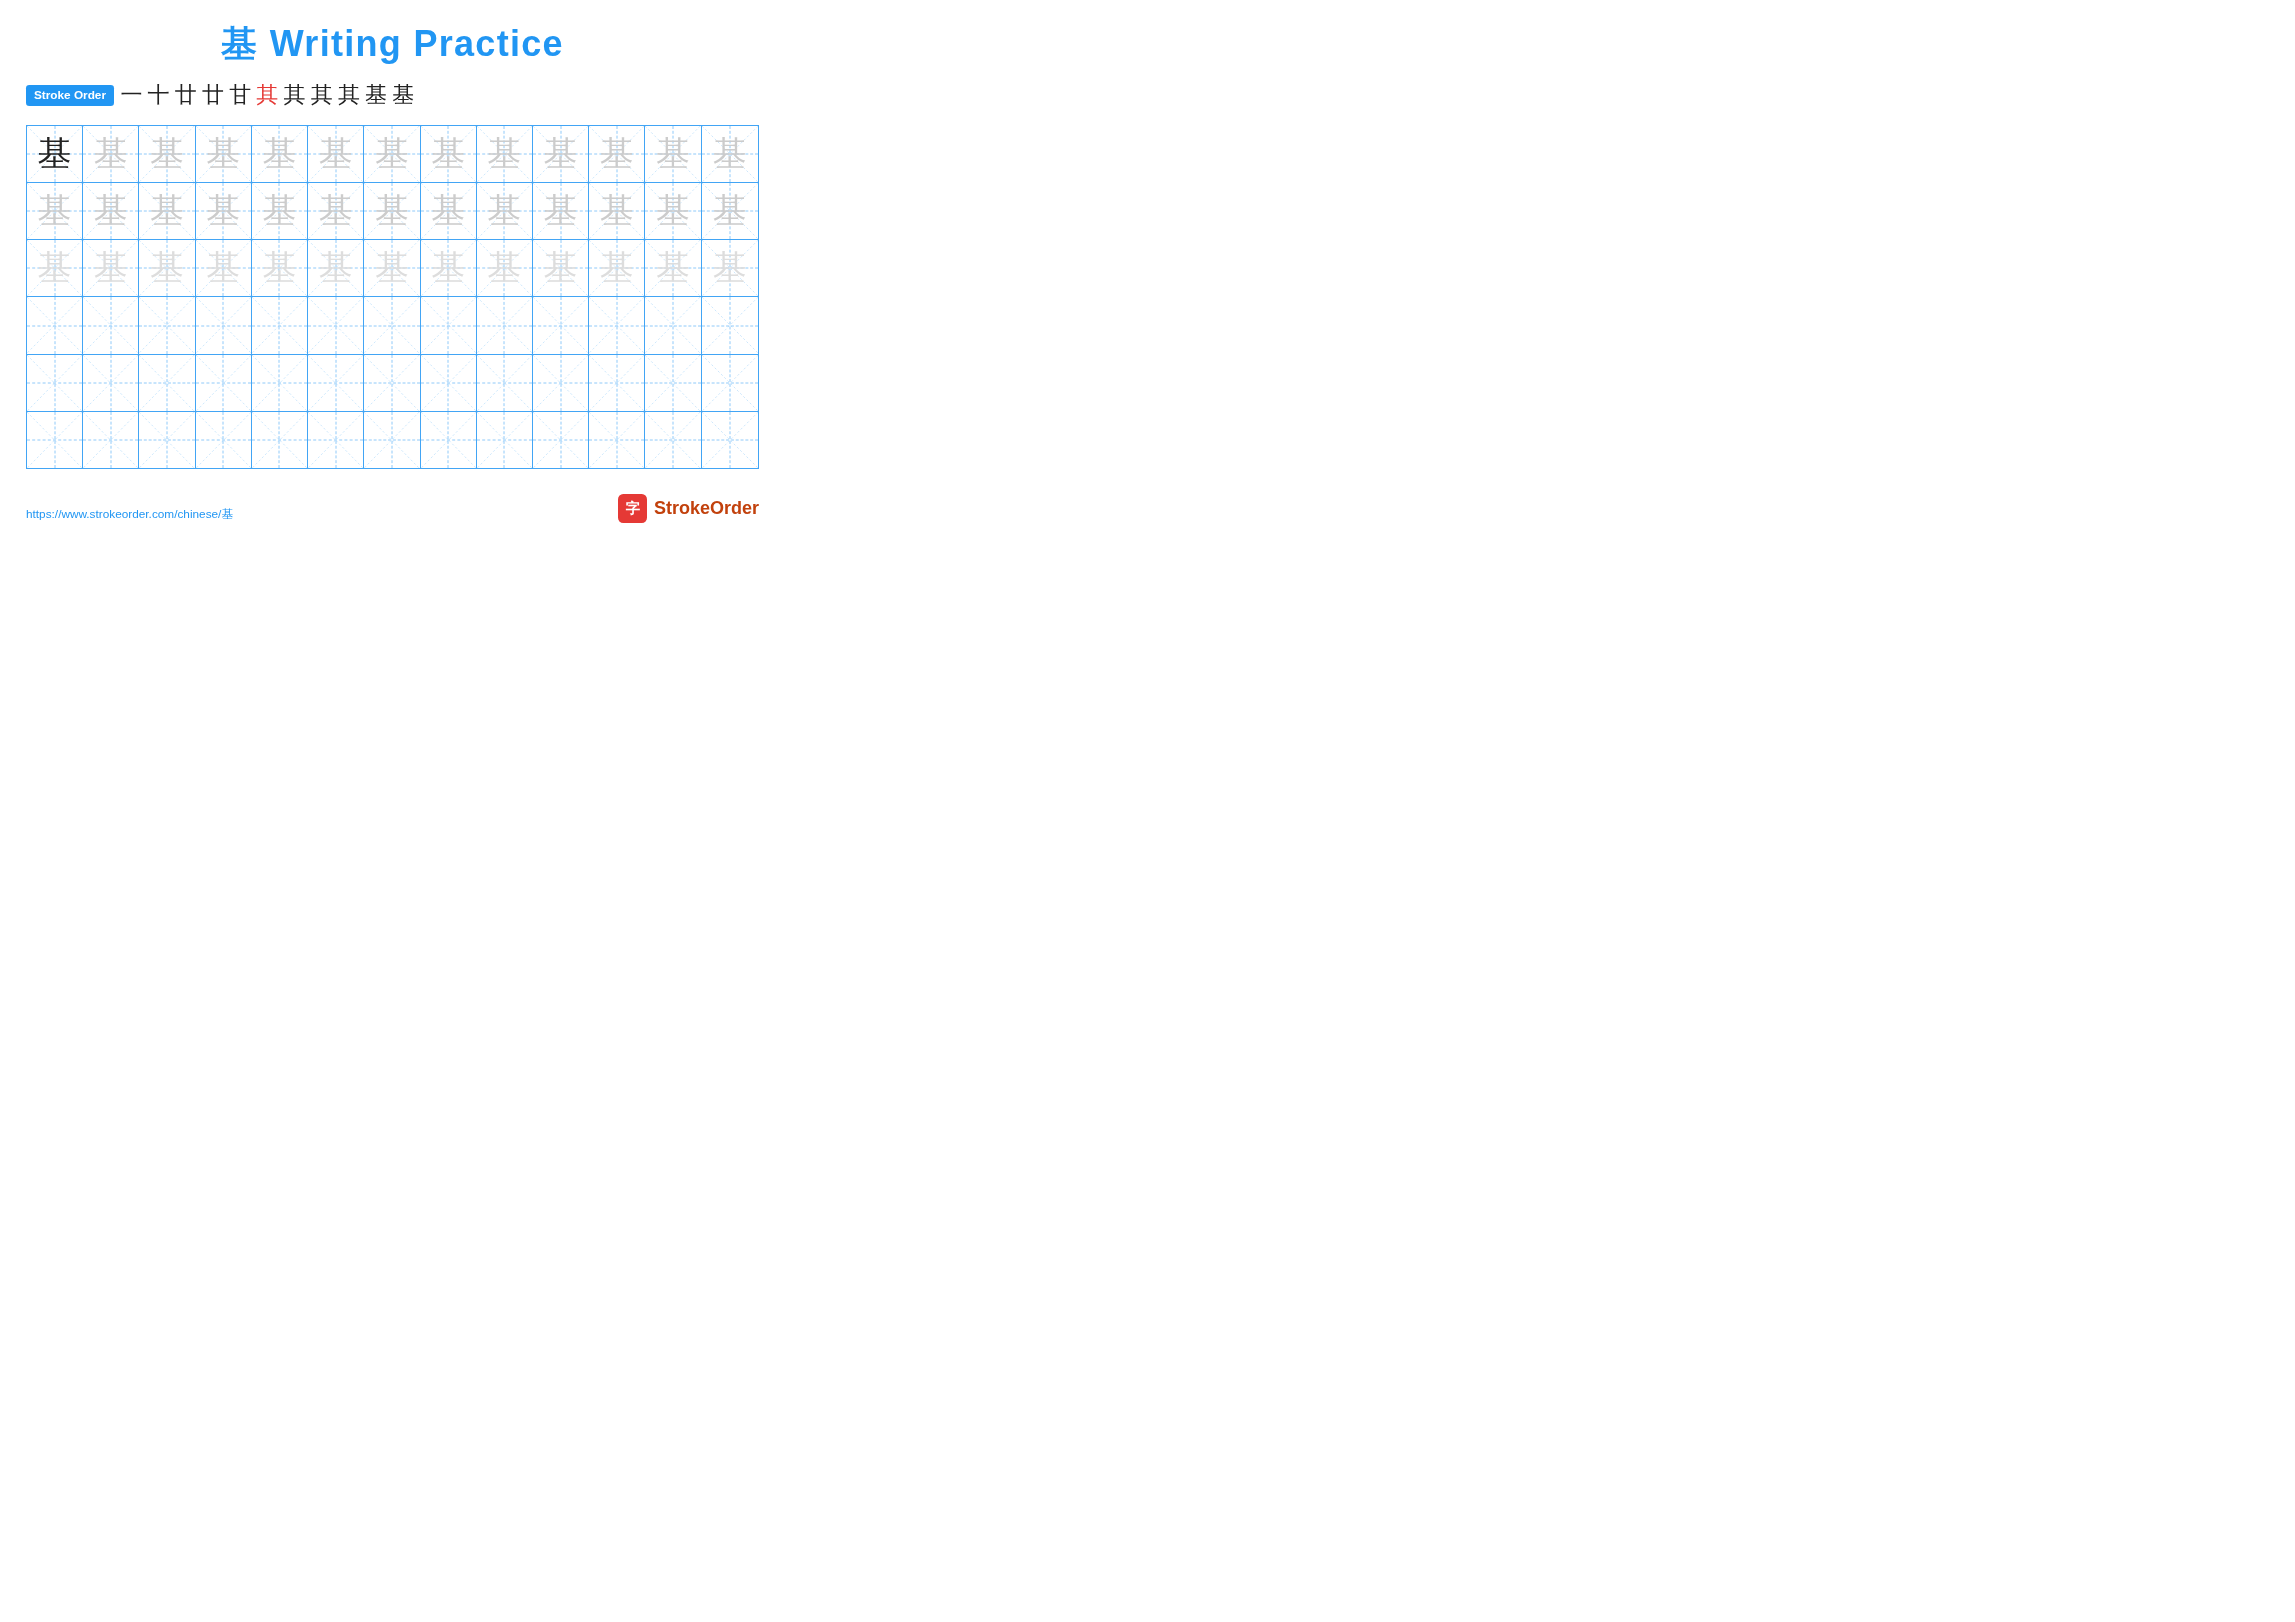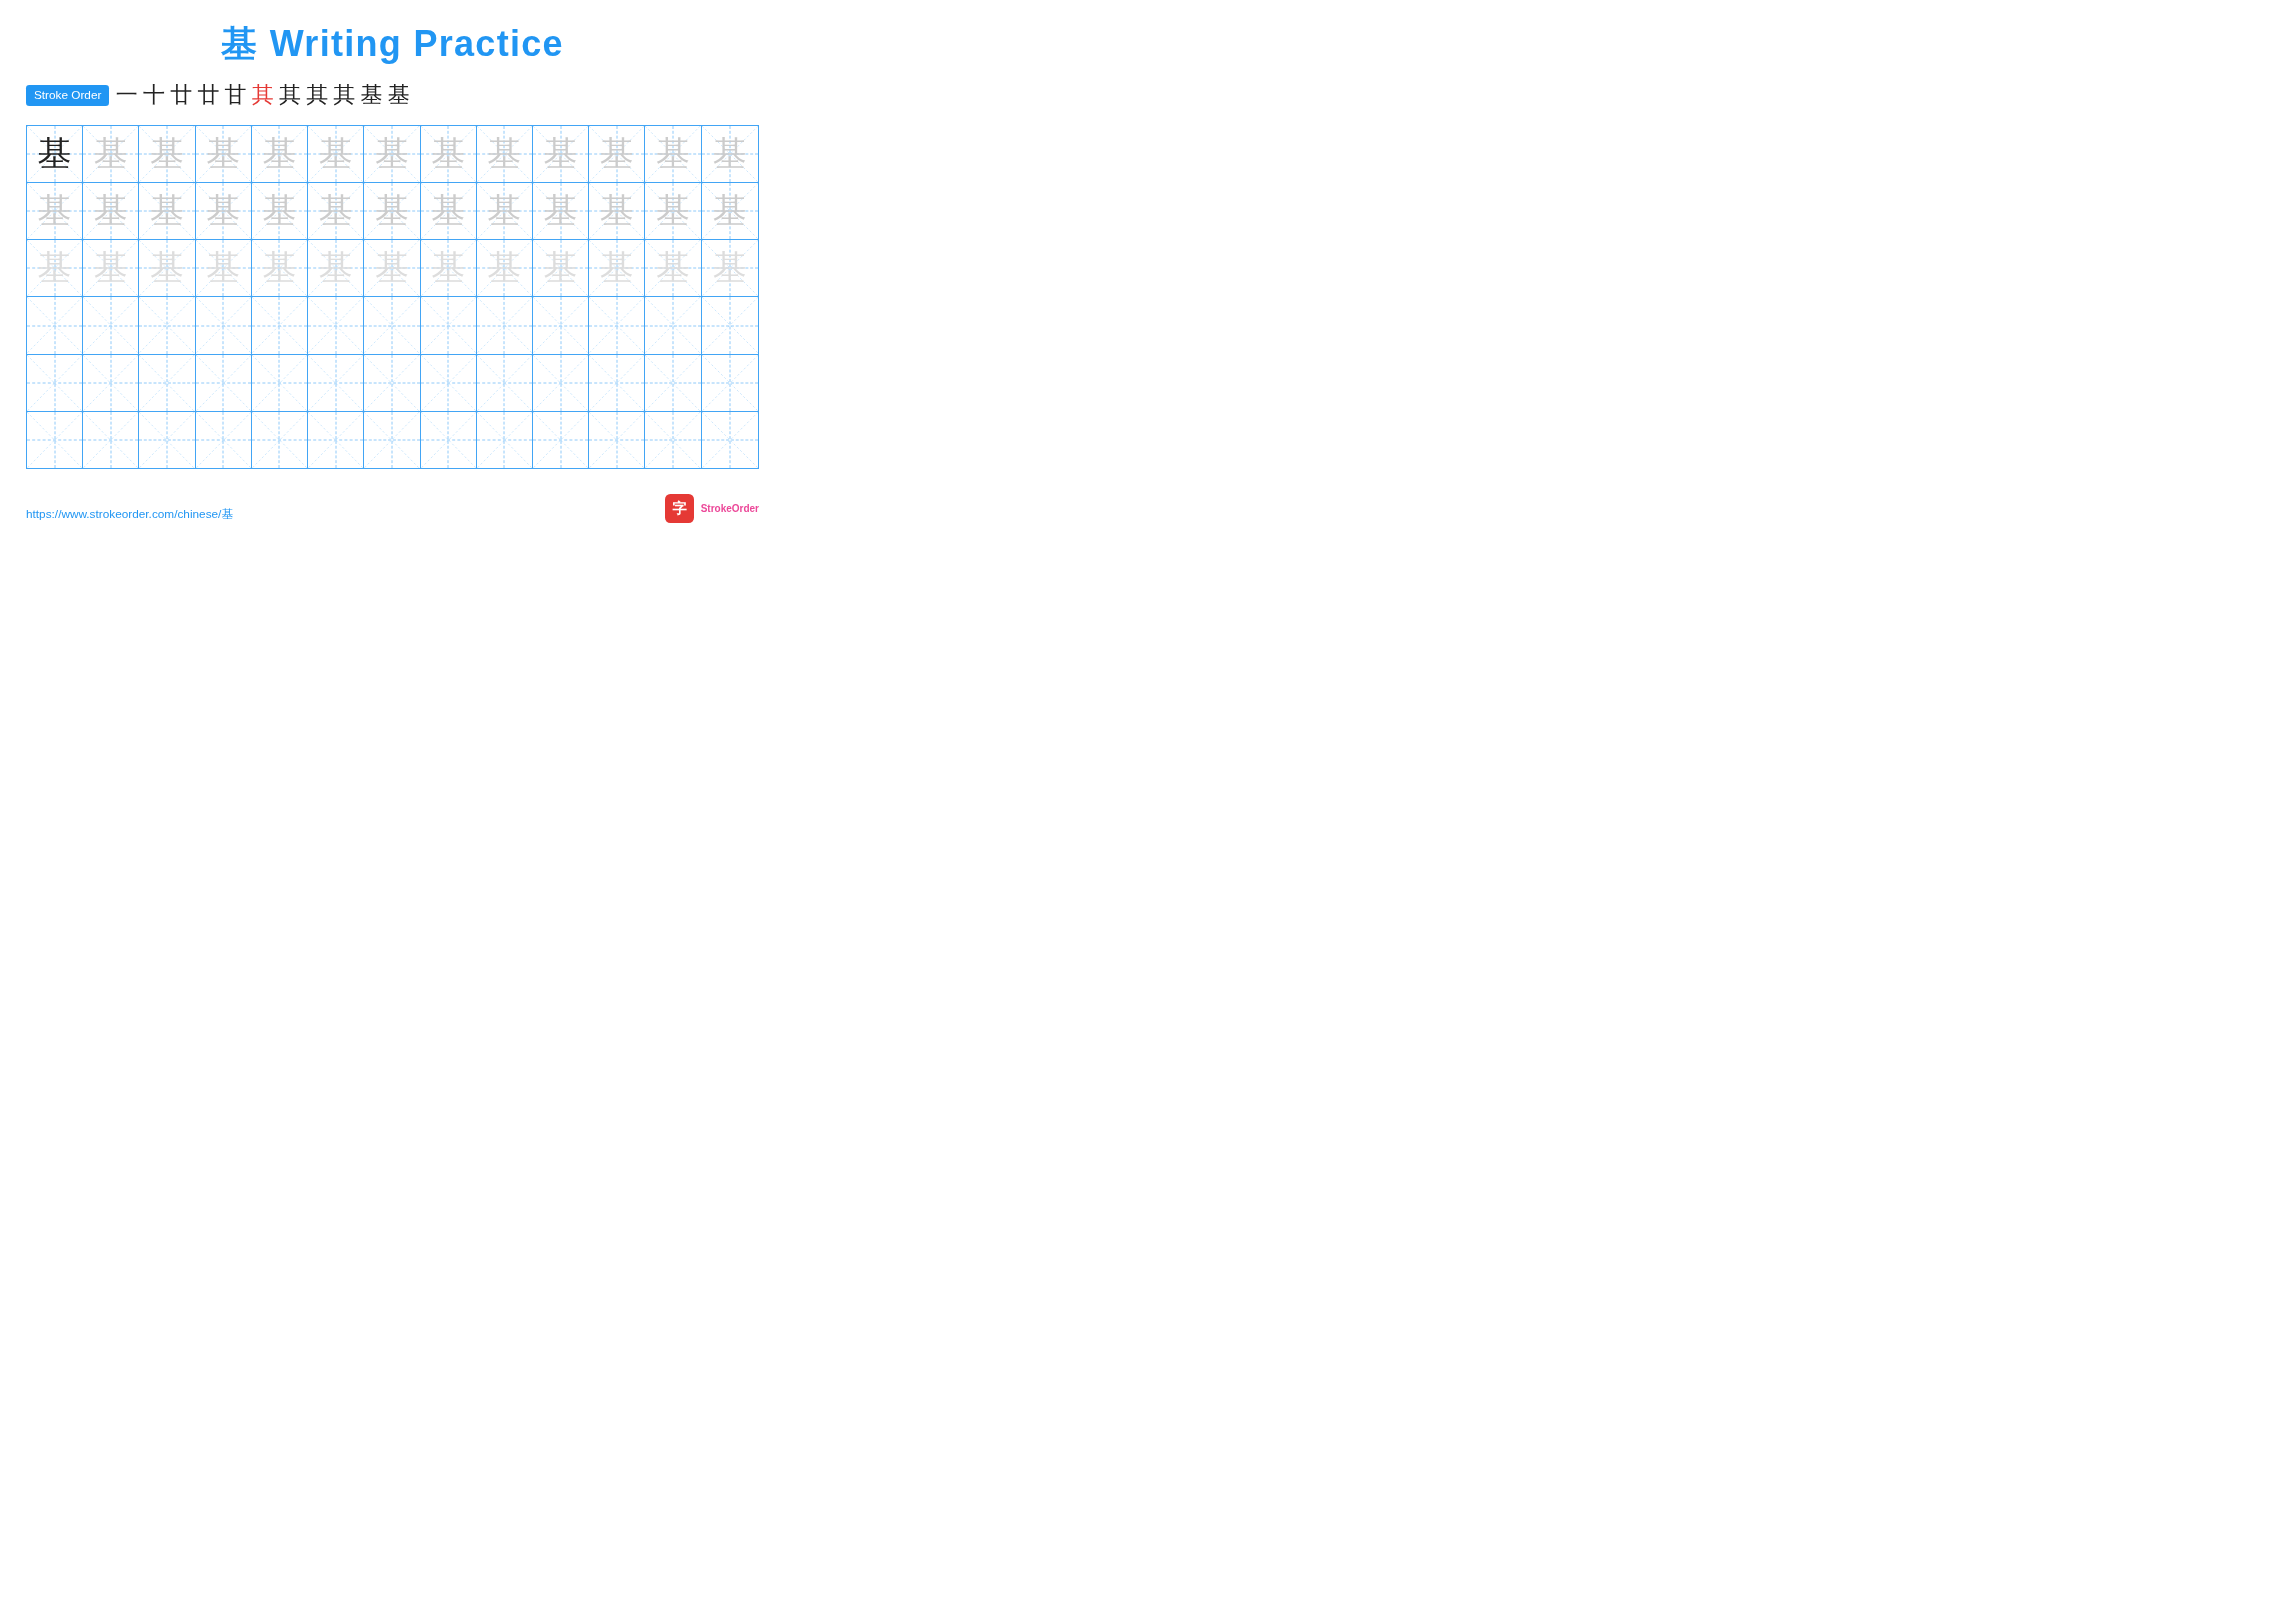--- a/index.html
+++ b/index.html
@@ -25,21 +25,21 @@
       align-items: center;
       gap: 6.5px;
       margin-bottom: 14.4px;
       font-size: 21px;
     }
 
     .stroke-order-badge {
       background: #2196F3;
       color: #fff;
       font-size: 11.8px;
-      font-weight: normal;
+      font-weight: bold;
       padding: 3.3px 7.9px;
       border-radius: 3.3px;
       white-space: nowrap;
     }
 
     .stroke-chars {
       display: flex;
       align-items: center;
       gap: 5.2px;
       flex-wrap: wrap;
@@ -153,23 +153,23 @@
       border-radius: 5.2px;
       display: flex;
       align-items: center;
       justify-content: center;
       color: #fff;
       font-size: 14.4px;
       font-family: serif;
       font-weight: bold;
     }
     .logo-text {
-      font-size: 10px;
+      font-size: 18px;
       font-weight: bold;
-      color: #ec4899;
+      color: #c2410c;
     }
   </style>
 </head>
 <body>
 
 
 
 
 <h1 class="page-title">基 Writing Practice</h1>
 

